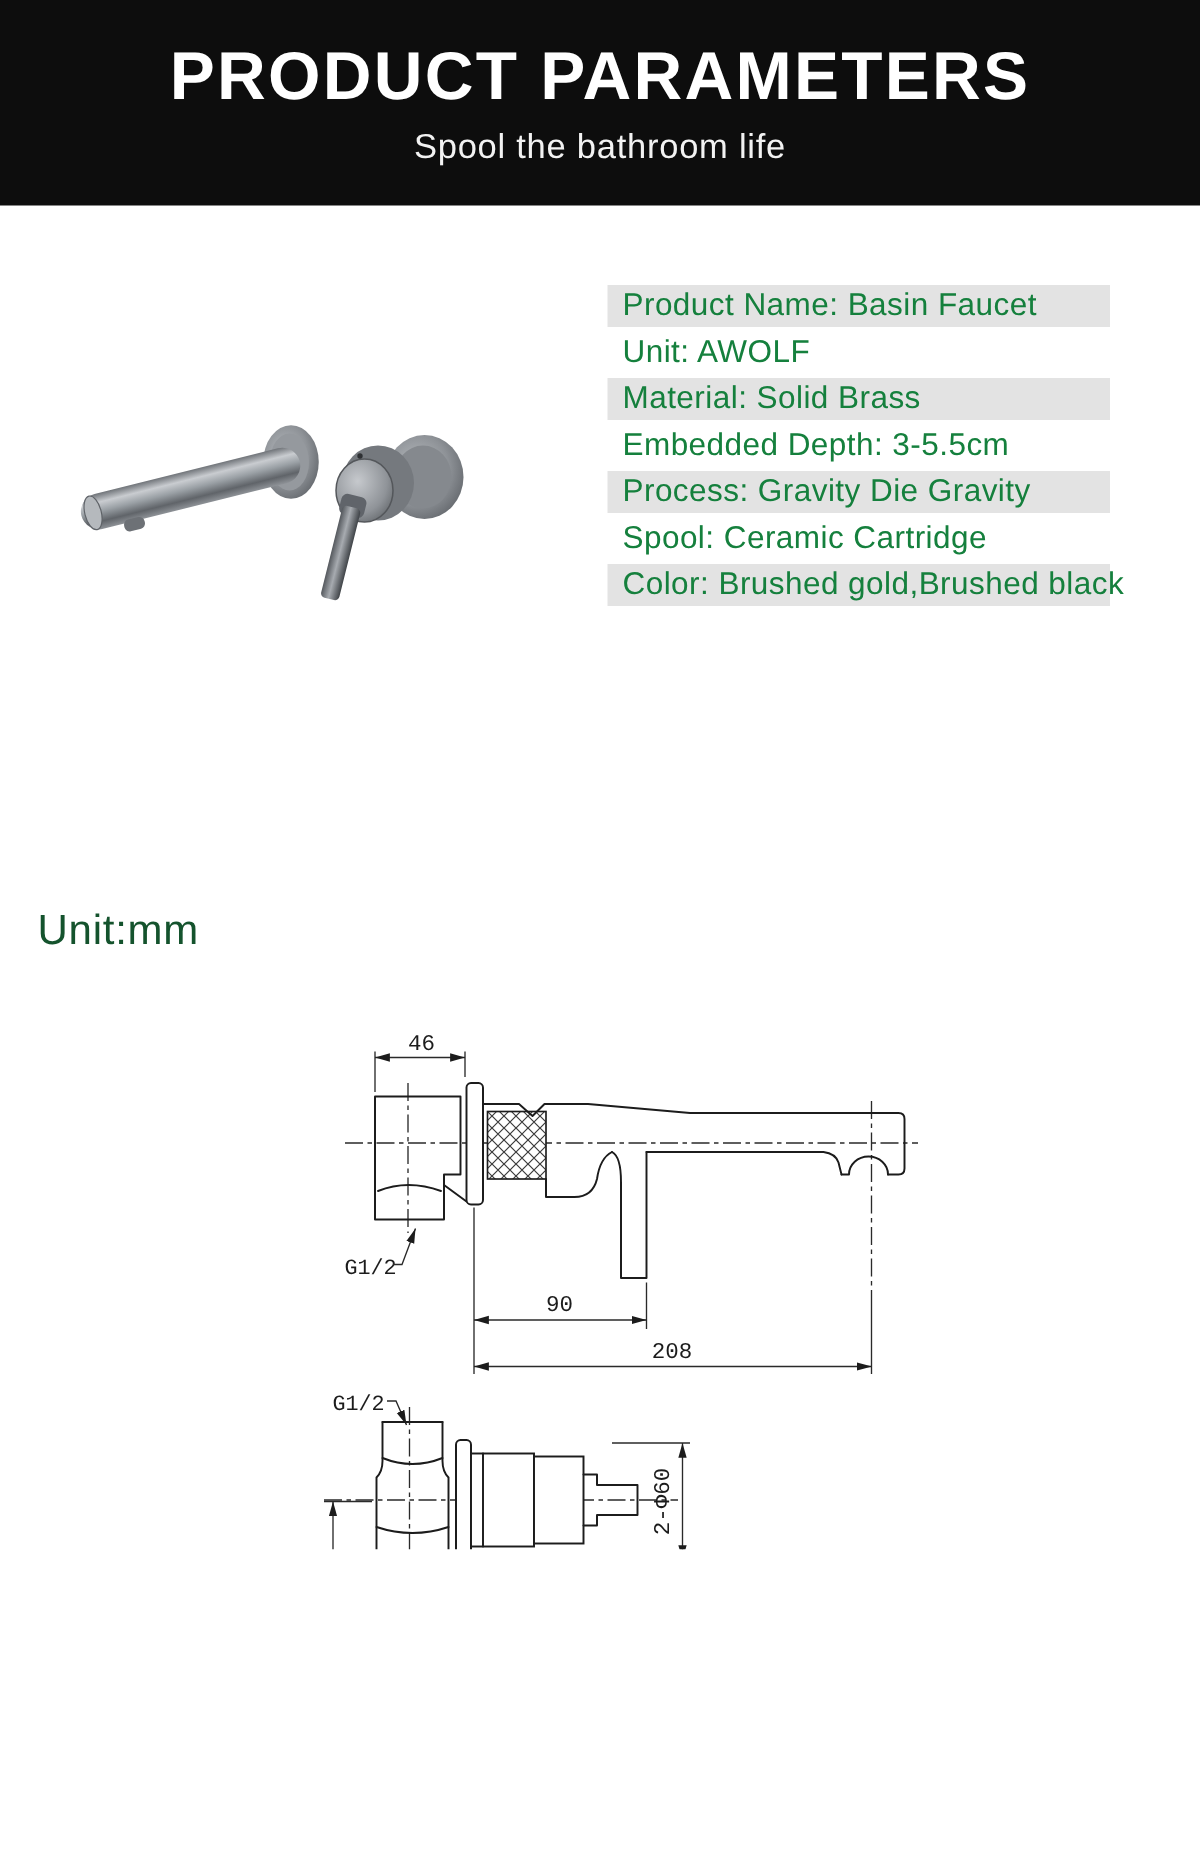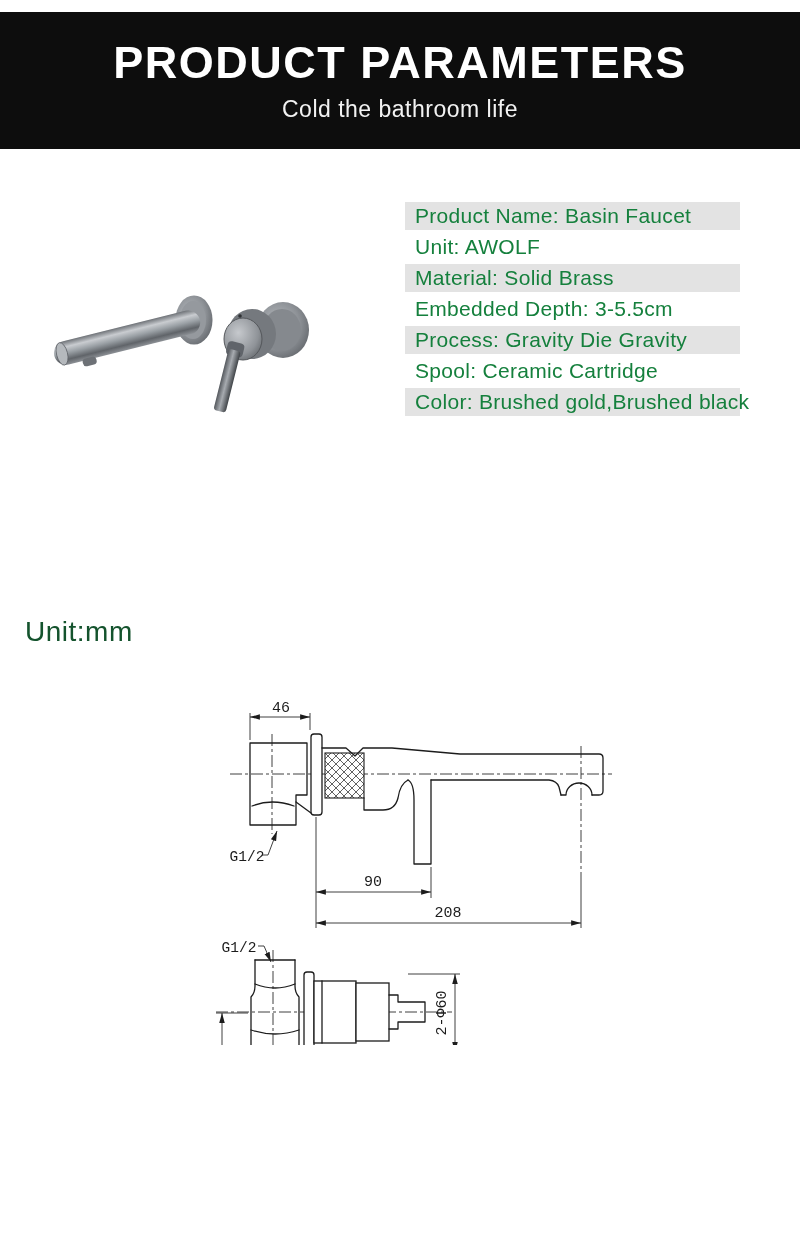--- a/index.html
+++ b/index.html
@@ -1,19 +1,19 @@
 <!DOCTYPE html>
 <html style="--hl: #e3e3e3; --header-bg: #0d0d0d; --header-fg: #ffffff;"><head>
 <meta charset="utf-8">
 <style>
   :root { --hl:#e3e3e3; --header-bg:#0d0d0d; --header-fg:#ffffff; --ink:#1c1c1c; }
   * { margin:0; padding:0; box-sizing:border-box; }
   html,body { background:#ffffff; }
   .page {
-    position:relative; width:800px; height:1033px; margin:12px auto;
+    position:relative; width:800px; height:1033px; margin:0 auto;
     background:#ffffff; overflow:hidden;
     font-family:"Liberation Sans", sans-serif; color:#141414;padding-left:28px;
   }
   .header {
     position:absolute; left:0; top:0; width:800px; height:137px;
     background:var(--header-bg); color:var(--header-fg);
     display:flex; flex-direction:column; align-items:center; justify-content:center;
   }
   .header-title {
     font-size:45px; font-weight:bold; letter-spacing:1.5px; line-height:1.1;
@@ -45,21 +45,21 @@
   svg .dimtxt { font-family:"Liberation Mono", monospace; font-size:15px; fill:#1c1c1c; }
   svg .thrtxt { font-family:"Liberation Mono", monospace; font-size:14.5px; fill:#1c1c1c; }
 </style>
 </head>
 <body>
 
 <div class="page">
 
   <div class="header">
     <div class="header-title">PRODUCT PARAMETERS</div>
-    <div class="header-subtitle">Cold the bathroom life</div>
+    <div class="header-subtitle">Spool the bathroom life</div>
   </div>
 
   <svg class="photo-svg" width="380" height="230" viewBox="0 0 380 230" aria-hidden="true">
     <defs>
       <linearGradient id="g-tube" x1="0" y1="0" x2="0" y2="1">
         <stop offset="0" stop-color="#6f7378"></stop>
         <stop offset="0.25" stop-color="#c9ccd0"></stop>
         <stop offset="0.5" stop-color="#9aa0a5"></stop>
         <stop offset="0.78" stop-color="#606469"></stop>
         <stop offset="1" stop-color="#8e9297"></stop>

